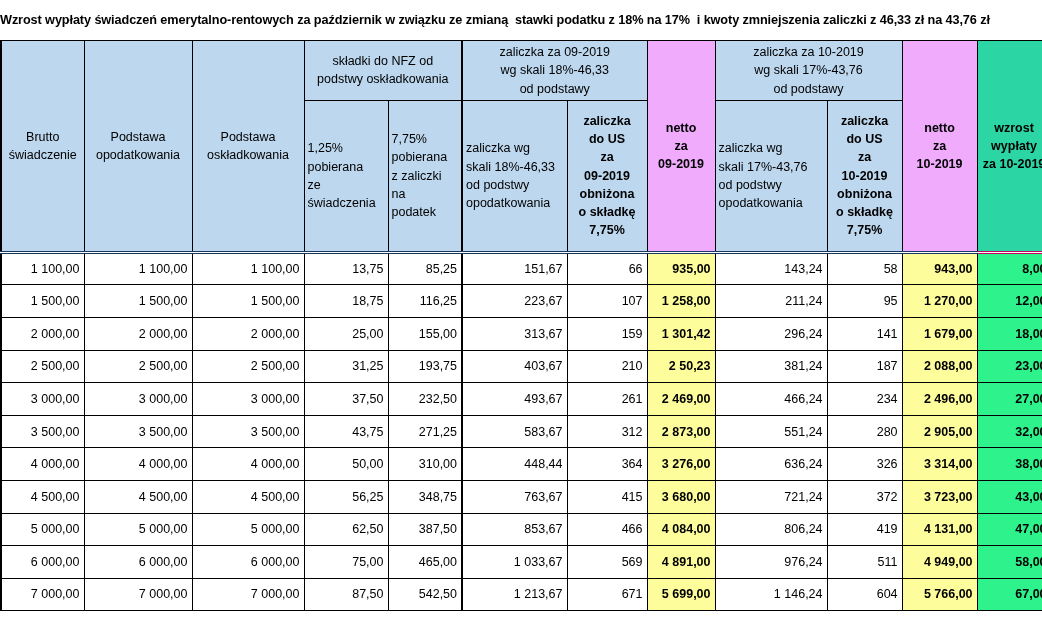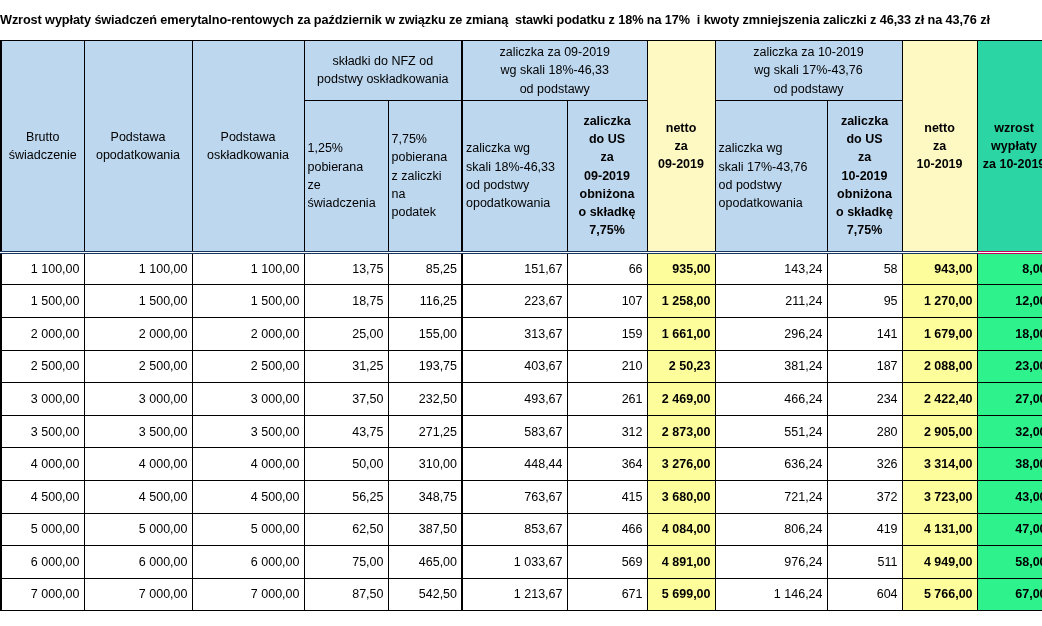--- a/index.html
+++ b/index.html
@@ -41,21 +41,21 @@
   thead tr.group-row{height:59px;}
   thead tr.sub-row{height:152px;}
   tbody tr{height:32.6px;}
   td{
     text-align:right;
     padding:0 4px 0 2px;
     white-space:nowrap;
   }
   
   .blue{background:#BDD7EE;}
-  .pgreen{background:#fef9c3;font-weight:bold;}
+  .pgreen{background:#f0abfc;font-weight:bold;}
   .teal{background:#2BD6A4;font-weight:bold;}
   .bold{font-weight:bold;margin-top:20px;}
   .alignl{text-align:left;}
   
   thead th.bb{border-bottom:3px double #17375E;}
   thead th.bb-red{border-bottom:3px double #C0045E;}
   
   .thickl{border-left:2.5px solid #000;margin-left:48px;}
   
   table{border-left:2px solid #000;border-top:1.5px solid #000;}
@@ -174,21 +174,21 @@
           <td class="c12">12,00</td>
         </tr>
         <tr>
           <td class="c1">2 000,00</td>
           <td class="c2">2 000,00</td>
           <td class="c3">2 000,00</td>
           <td class="c4">25,00</td>
           <td class="c5">155,00</td>
           <td class="c6">313,67</td>
           <td class="c7">159</td>
-          <td class="c8">1 661,00</td>
+          <td class="c8">1 301,42</td>
           <td class="c9">296,24</td>
           <td class="c10">141</td>
           <td class="c11">1 679,00</td>
           <td class="c12">18,00</td>
         </tr>
         <tr>
           <td class="c1">2 500,00</td>
           <td class="c2">2 500,00</td>
           <td class="c3">2 500,00</td>
           <td class="c4">31,25</td>
@@ -205,21 +205,21 @@
           <td class="c1">3 000,00</td>
           <td class="c2">3 000,00</td>
           <td class="c3">3 000,00</td>
           <td class="c4">37,50</td>
           <td class="c5">232,50</td>
           <td class="c6">493,67</td>
           <td class="c7">261</td>
           <td class="c8">2 469,00</td>
           <td class="c9">466,24</td>
           <td class="c10">234</td>
-          <td class="c11">2 422,40</td>
+          <td class="c11">2 496,00</td>
           <td class="c12">27,00</td>
         </tr>
         <tr>
           <td class="c1">3 500,00</td>
           <td class="c2">3 500,00</td>
           <td class="c3">3 500,00</td>
           <td class="c4">43,75</td>
           <td class="c5">271,25</td>
           <td class="c6">583,67</td>
           <td class="c7">312</td>

